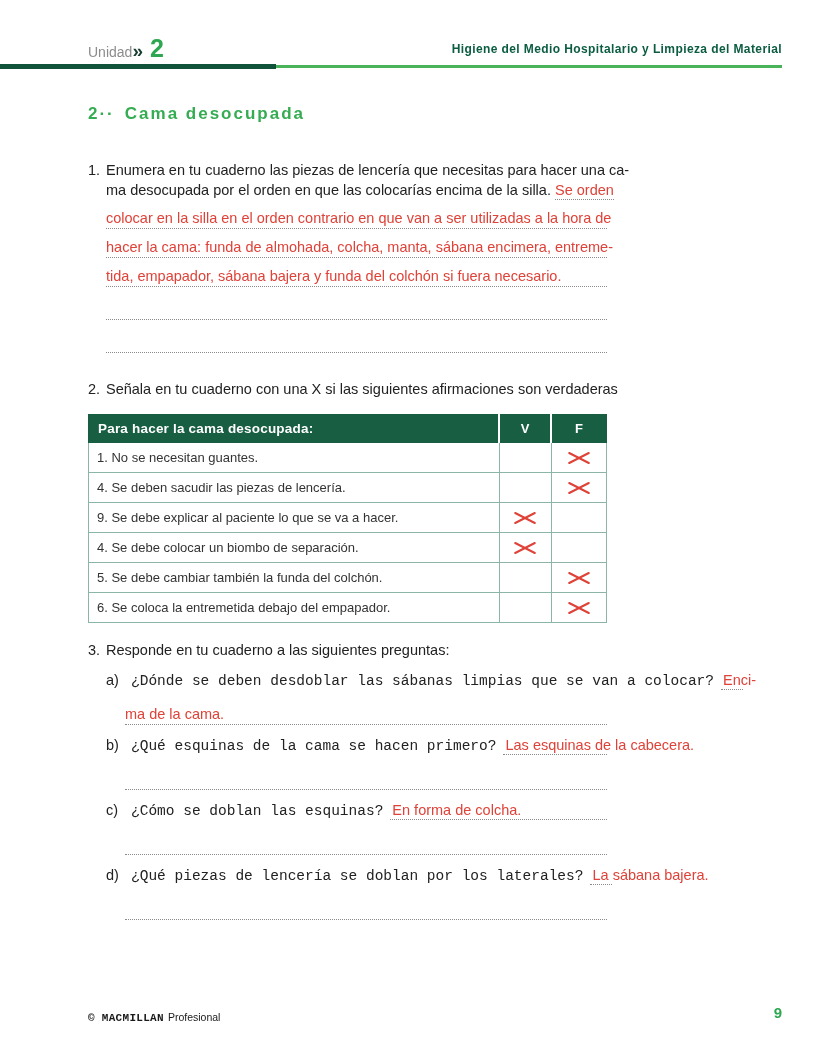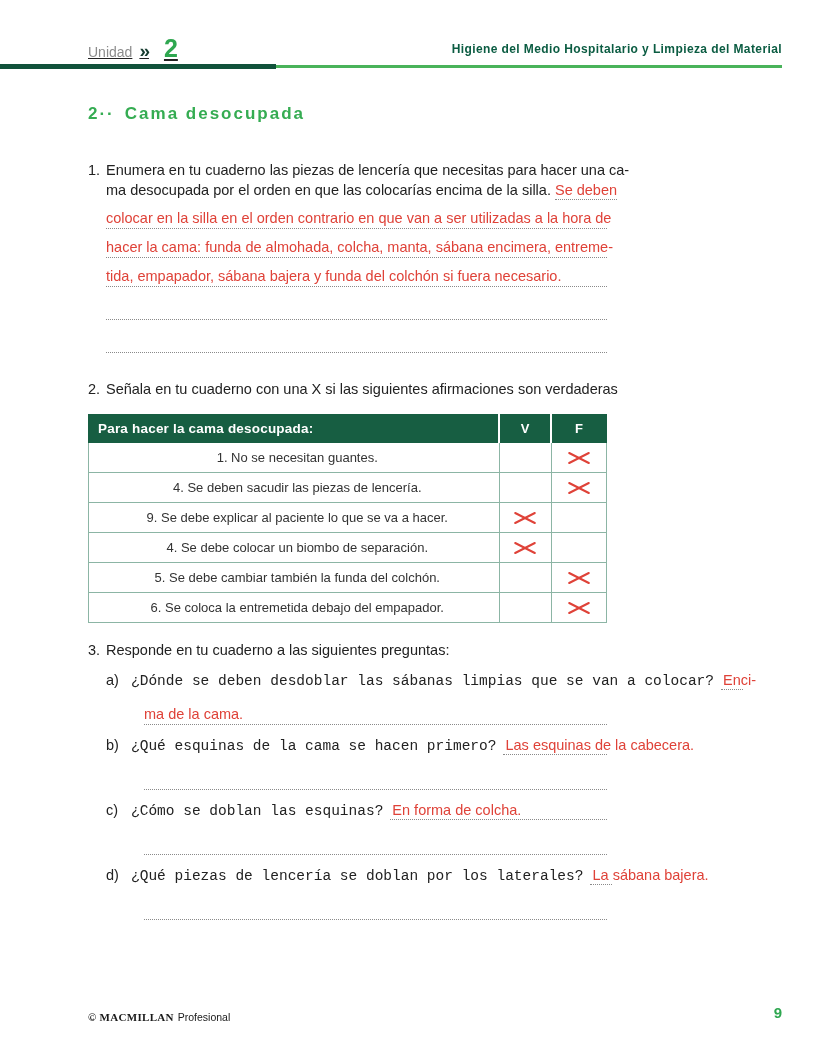--- a/index.html
+++ b/index.html
@@ -7,21 +7,21 @@
     position:relative;
     width:828px;height:1064px;
     background:#ffffff;
     font-family:"Liberation Sans","DejaVu Sans",sans-serif;
     color:#222;
     overflow:hidden;
     margin:0 auto;
   }
   
   .header{position:relative;height:70px;}
-  .unit-group{position:absolute;left:88px;top:34px;display:flex;align-items:baseline;gap:7px;text-decoration:underline;}
+  .unit-group{position:absolute;left:88px;top:34px;display:flex;align-items:baseline;}
   .unit-label{font-size:14px;color:#8c8c8c;}
   .unit-chevrons{font-size:19px;font-weight:bold;color:#173c30;letter-spacing:-1px;}
   .unit-number{font-size:25px;font-weight:bold;color:#2fa750;margin-left:8px;}
   .header-title{
     position:absolute;right:46px;top:42px;
     font-size:12px;font-weight:bold;color:#0b5c42;letter-spacing:0.4px;
     white-space:nowrap;
   }
   .rule-dark{position:absolute;left:0;top:64px;width:276px;height:5px;background:#11523b;}
   .rule-light{position:absolute;left:276px;top:65px;width:506px;height:3px;background:#49b35a;}
@@ -53,21 +53,21 @@
     font-size:13px;
   }
   .vf-table th{
     background:#175e42;color:#ffffff;font-weight:bold;
     height:25px;border:1px solid #175e42;
   }
   .vf-table th.title-col{text-align:left;padding-left:9px;font-size:13.5px;letter-spacing:0.2px;border-right:2px solid #ffffff;}
   .vf-table th.v-col{width:48px;border-right:2px solid #ffffff;}
   .vf-table th.f-col{width:52px;}
   .vf-table td{
-    border:1px solid #8cb5a5;height:27px;background:#ffffff;text-align:center;
+    border:1px solid #8cb5a5;height:27px;background:#ffffff;
   }
   .vf-table td.stmt{padding-left:8px;color:#333;}
   .vf-table td.mark{text-align:center;}
   .vf-table{border:1px solid #5f9d87;}
   .xmark{position:relative;display:inline-block;width:26px;height:17px;vertical-align:middle;}
   .xmark::before,.xmark::after{
     content:"";position:absolute;left:1px;top:7.5px;width:24px;height:2px;
     background:#df4238;border-radius:2px;
   }
   .xmark::before{transform:rotate(27deg);}
@@ -76,27 +76,27 @@
   .q3{margin-top:17px;}
   .q3 .intro{font-size:14.5px;line-height:20px;}
   .q3item{margin-top:12px;}
   .q3line{display:flex;align-items:baseline;}
   .q3label{width:25px;flex-shrink:0;font-size:14.5px;}
   .q3q{font-size:14.5px;white-space:nowrap;padding-right:7px;font-family:Liberation Mono, monospace;}
   .q3a{
     flex:1;min-width:20px;font-size:14.5px;color:#df4238;white-space:nowrap;
     border-bottom:1px dotted #8a8a8a;padding-bottom:1px;padding-left:2px;
   }
-  .q3item .aline{margin-left:38px;margin-top:14px;}
+  .q3item .aline{margin-left:19px;margin-top:14px;}
   
   .footer-copy{
     position:absolute;left:88px;top:1011px;font-size:11px;color:#1a1a1a;
     display:flex;align-items:baseline;gap:4px;
   }
-  .copy-serif{font-family:Liberation Serif, serif;font-weight:bold;letter-spacing:0.3px;}
+  .copy-serif{font-family:Liberation Mono, monospace;font-weight:bold;letter-spacing:0.3px;}
   .copy-sans{font-size:10.5px;}
   .page-number{
     position:absolute;right:46px;top:1004px;
     font-size:15px;font-weight:bold;color:#2fa750;
   }
 </style>
 </head>
 <body>
 
 <div class="page">
@@ -118,21 +118,21 @@
       <span>2··</span>
       <span>Cama desocupada</span>
     </div>
 
     <div class="q q1">
       <span class="qnum">1.</span>
       <div class="qbody">
         <div class="bline">Enumera en tu cuaderno las piezas de lencería que necesitas para hacer una ca-</div>
         <div class="bline">
           <span>ma desocupada por el orden en que las colocarías encima de la silla.</span>
-          <span class="red inline-ans">Se deben</span>
+          <span class="red inline-ans">Se orden</span>
         </div>
         <div class="aline red">colocar en la silla en el orden contrario en que van a ser utilizadas a la hora de</div>
         <div class="aline red">hacer la cama: funda de almohada, colcha, manta, sábana encimera, entreme-</div>
         <div class="aline red">tida, empapador, sábana bajera y funda del colchón si fuera necesario.</div>
         <div class="aline tall"></div>
         <div class="aline tall"></div>
       </div>
     </div>
 
     <div class="q q2">

